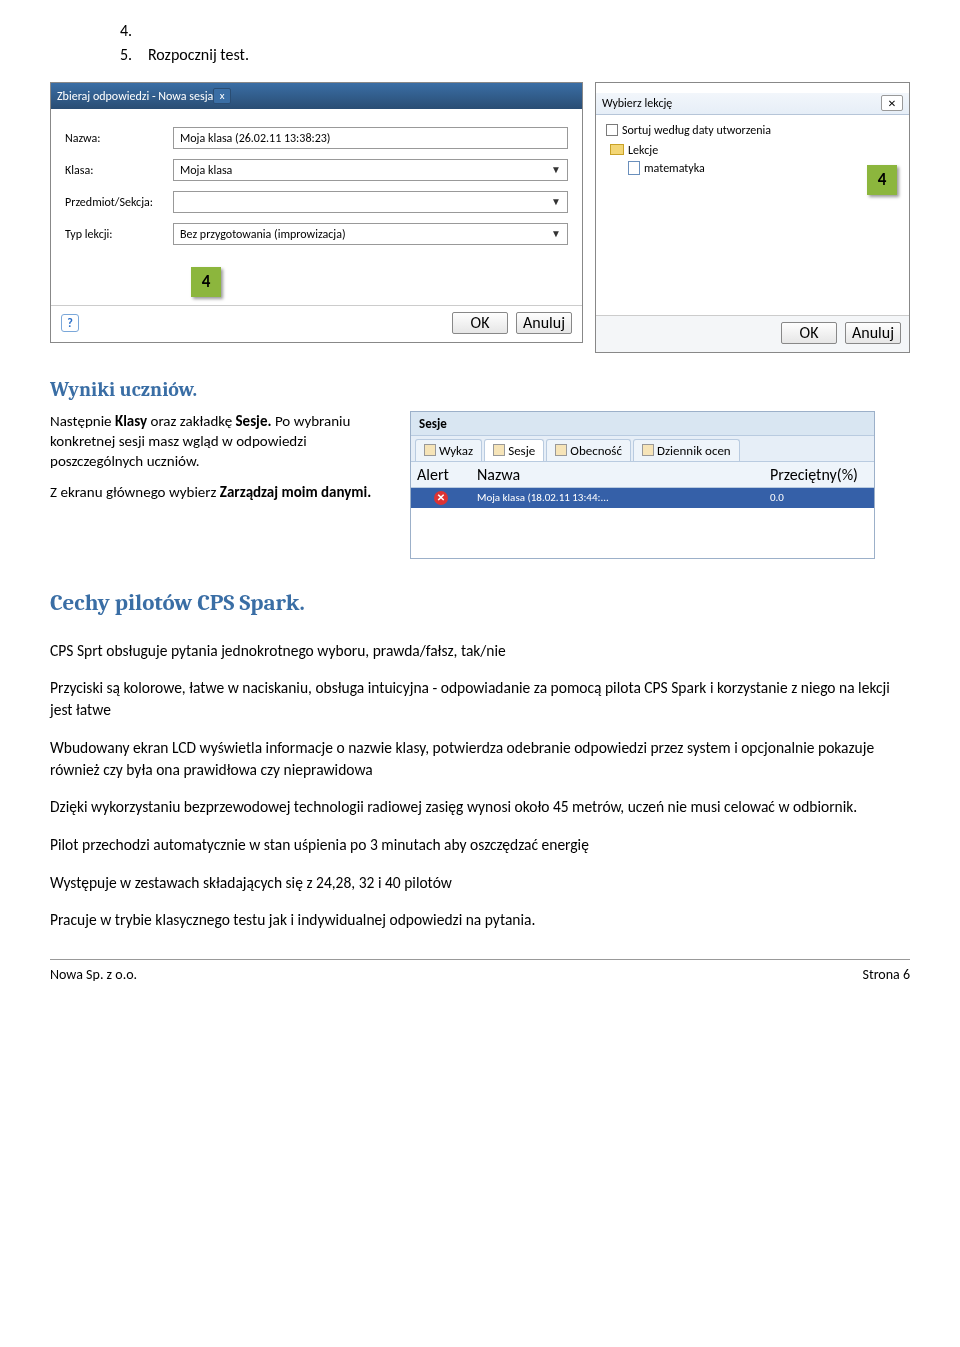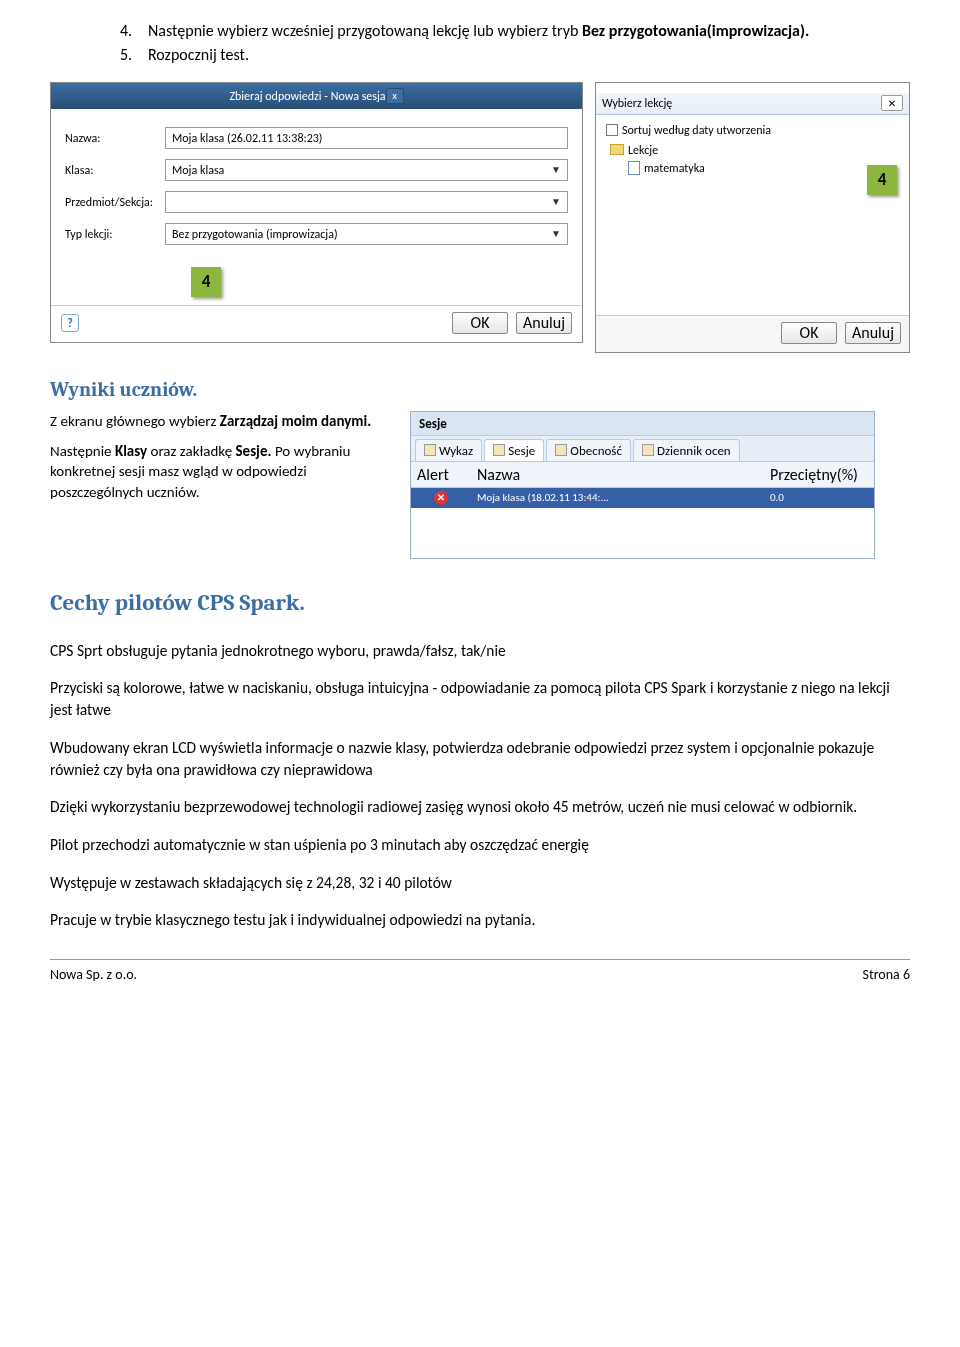--- a/index.html
+++ b/index.html
@@ -25,34 +25,34 @@
 
   
   .dlg1 { width: 550px; }
   .dlg1 .titlebar {
     height: 26px;
     background: linear-gradient(to bottom, #3a6ea5, #2a4d73);
     color: #fff;
     font-size: 12px;
     display: flex;
     align-items: center;
-    justify-content: center;
-    padding: 0 12px;
+    justify-content: flex-start;
+    padding: 0 6px;
   }
   .dlg1 .titlebar .tclose {
     width: 18px; height: 16px;
     background: #3a6ea5;
     border: 1px solid #2a4d73;
     color: #fff;
     display: flex; align-items: center; justify-content: center;
     font-size: 11px;
     border-radius: 2px;
   }
   .dlg1 .body { padding: 18px 14px 10px 14px; background: #fff; }
-  .frow { display: flex; align-items: center; margin-bottom: 10px; font-size: 12px; color: #000; }
+  .frow { display: flex; align-items: center; margin-bottom: 10px; font-size: 12px; color: #000; gap: 8px; }
   .frow .flabel { width: 100px; }
   .frow .finput {
     flex: 1; height: 22px; border: 1px solid #999;
     display: flex; align-items: center; padding: 0 6px;
     font-size: 12px; background: #fff;
     justify-content: space-between;
   }
   .finput .chev { font-size: 10px; color: #333; }
   .dlg1 .btnrow { display: flex; justify-content: flex-end; gap: 8px; padding: 6px 10px 8px 10px; align-items: center; background:#fff; border-top:1px solid #ccc;}
   .winbtn {
@@ -130,23 +130,20 @@
   .para { margin: 0 0 16px 0; line-height:1.4; font-size:15.5px; }
 
   .footer { border-top:1px solid #999; margin-top: 28px; padding-top:6px; display:flex;justify-content:space-between;font-size:14px; }
 </style>
 </head>
 <body>
 
 <div class="num-list">
   <div class="num-item">
     <span class="n">4.</span>
-    <span>
-      <span>Następnie wybierz wcześniej przygotowaną lekcję lub wybierz tryb </span><span class="bold">Bez przygotowania(improwizacja).</span>
-    </span>
   </div>
   <div class="num-item">
     <span class="n">5.</span>
     <span>Rozpocznij test.</span>
   </div>
 </div>
 
 <div class="shot-row">
 
   <div class="shot dlg1">
@@ -220,25 +217,25 @@
       <span class="winbtn">Anuluj</span>
     </div>
   </div>
 </div>
 
 <div class="h4">Wyniki uczniów.</div>
 
 <div class="sec2">
   <div class="txt">
     <p>
+      <span>Następnie </span><span class="bold">Klasy</span><span> oraz zakładkę </span><span class="bold">Sesje.</span><span> Po wybraniu konkretnej sesji masz wgląd w odpowiedzi poszczególnych uczniów.</span>
+    </p>
+    <p>
       <span>Z ekranu głównego wybierz </span>
       <span class="bold">Zarządzaj moim danymi.</span>
-    </p>
-    <p>
-      <span>Następnie </span><span class="bold">Klasy</span><span> oraz zakładkę </span><span class="bold">Sesje.</span><span> Po wybraniu konkretnej sesji masz wgląd w odpowiedzi poszczególnych uczniów.</span>
     </p>
   </div>
 
   <div class="sesjepanel">
     <div class="stitle">Sesje</div>
     <div class="tabs">
       <div class="tab">
           <span class="ticon"></span>
           <span>Wykaz</span>
         </div>

